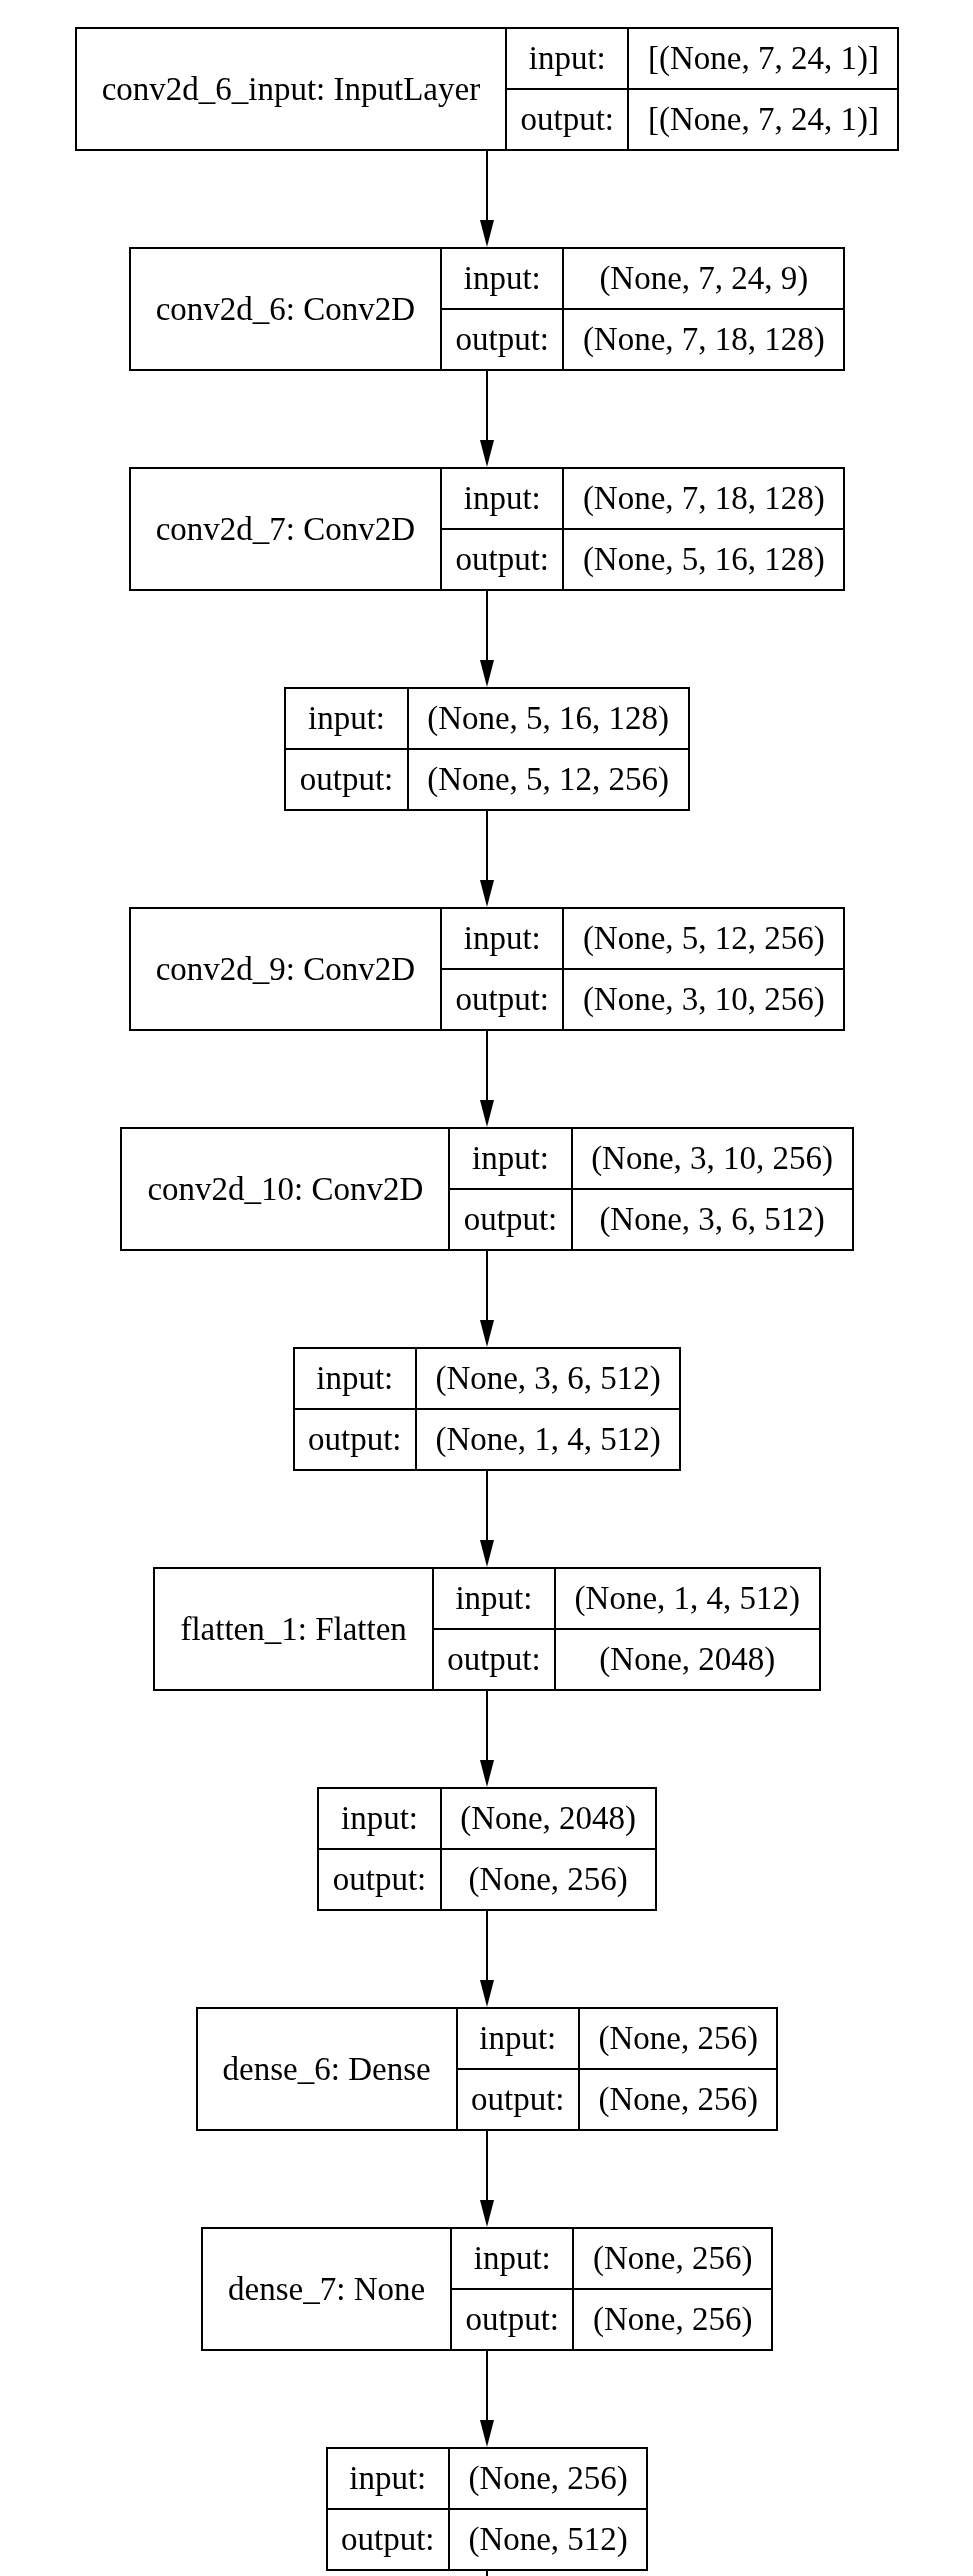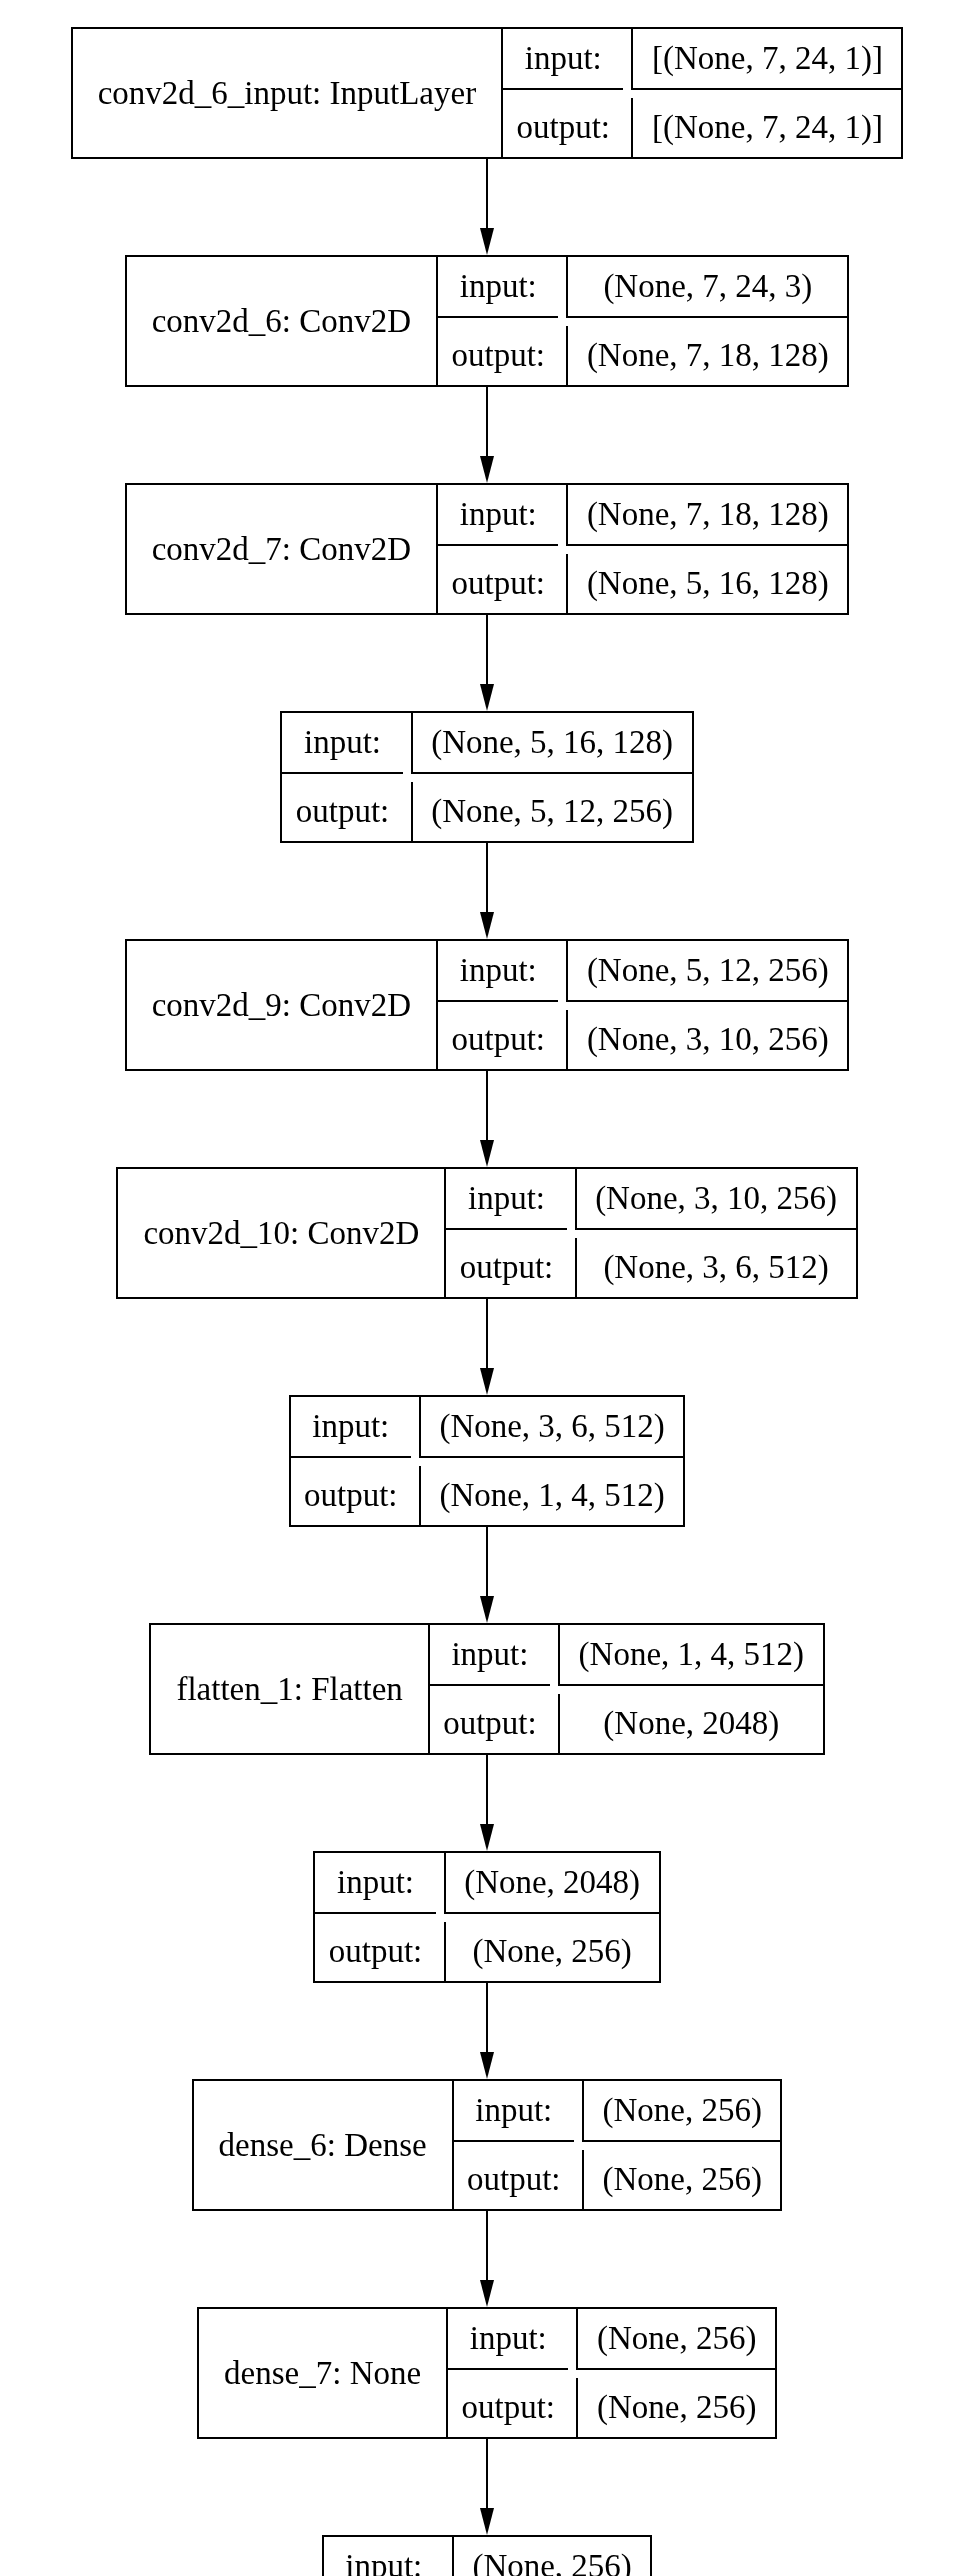--- a/index.html
+++ b/index.html
@@ -31,21 +31,20 @@
     align-items: center;
     justify-content: center;
     padding: 0 25px;
     border-right: 2.1px solid #000000;
     font-size: 33px;
     white-space: nowrap;
   }
   .io-grid {
     display: grid;
     grid-template-columns: auto auto;
-    gap: 8px;
   }
   .cell {
     display: flex;
     align-items: center;
     justify-content: center;
     font-size: 33px;
     white-space: nowrap;
     min-height: 59px;
   }
   .io-label { padding: 0 13.4px; }
@@ -89,21 +88,21 @@
 
   <div class="arrow">
     <div class="arrow-shaft"></div>
     <div class="arrow-head"></div>
   </div>
 
   <div class="node">
     <div class="name-cell">conv2d_6: Conv2D</div>
     <div class="io-grid">
       <div class="cell io-label row-top">input:</div>
-      <div class="cell io-value row-top">(None, 7, 24, 3)</div>
+      <div class="cell io-value row-top">(None, 7, 24, 9)</div>
       <div class="cell io-label">output:</div>
       <div class="cell io-value">(None, 7, 18, 128)</div>
     </div>
   </div>
 
   <div class="arrow">
     <div class="arrow-shaft"></div>
     <div class="arrow-head"></div>
   </div>
 

